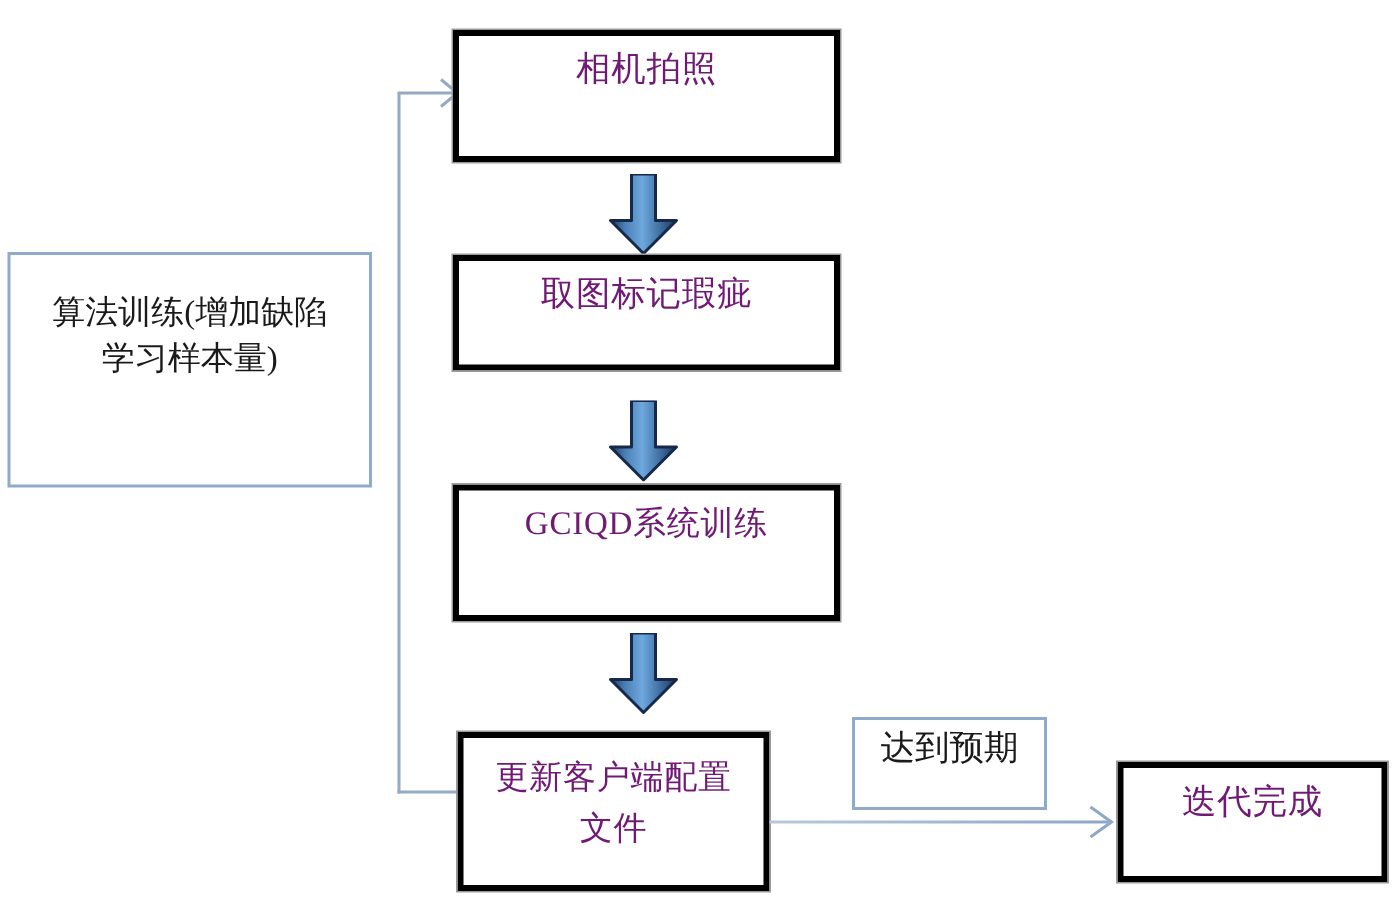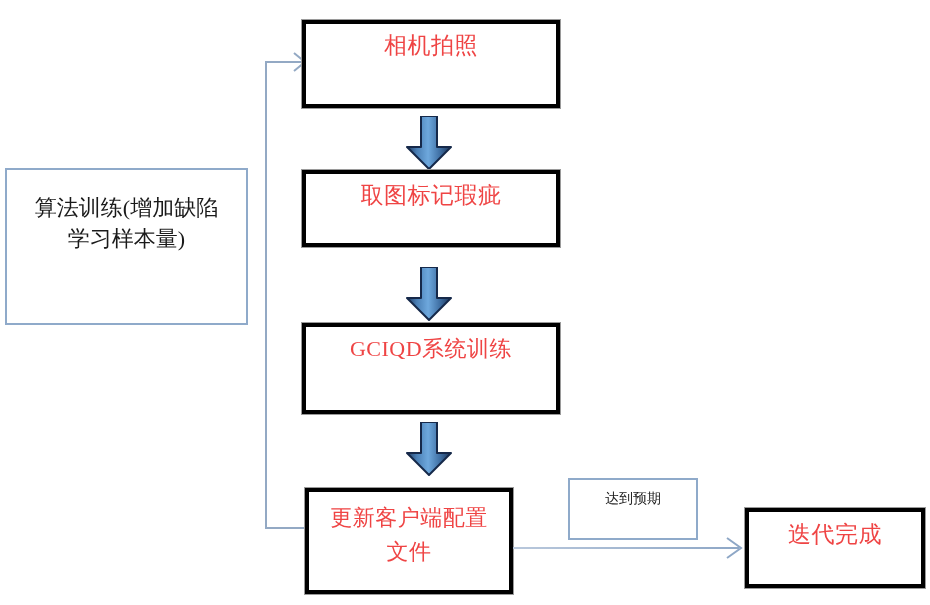--- a/index.html
+++ b/index.html
@@ -24,21 +24,21 @@
     border: 4px solid #000000;
     outline: 1px solid #9a9a9a;
     text-align: center;
   }
   .proc-box .box-text {
     display: block;
     width: 100%;
     padding-top: 6px;
     font-size: 23px;
     line-height: 31px;
-    color: #ef4444;
+    color: #701a75;
     letter-spacing: 0.5px;
     white-space: pre-line;
   }
 
   
   .note-box {
     position: absolute;
     box-sizing: border-box;
     background: #ffffff;
     border: 2px solid #8faaca;
@@ -78,21 +78,21 @@
 
   
   #note-expect {
     left: 568px;
     top: 478px;
     width: 130px;
     height: 62px;
   }
   #note-expect .note-text {
     padding-top: 5px;
-    font-size: 14px;
+    font-size: 23px;
     line-height: 28px;
   }
 
   
   #box-capture   { left: 302px; top: 20px;  width: 258px; height: 88px; }
   #box-mark      { left: 302px; top: 170px; width: 258px; height: 77px; }
   #box-train     { left: 302px; top: 323px; width: 258px; height: 91px; }
   #box-update    { left: 305px; top: 488px; width: 208px; height: 106px; }
   #box-done      { left: 745px; top: 508px; width: 180px; height: 80px; }
 

